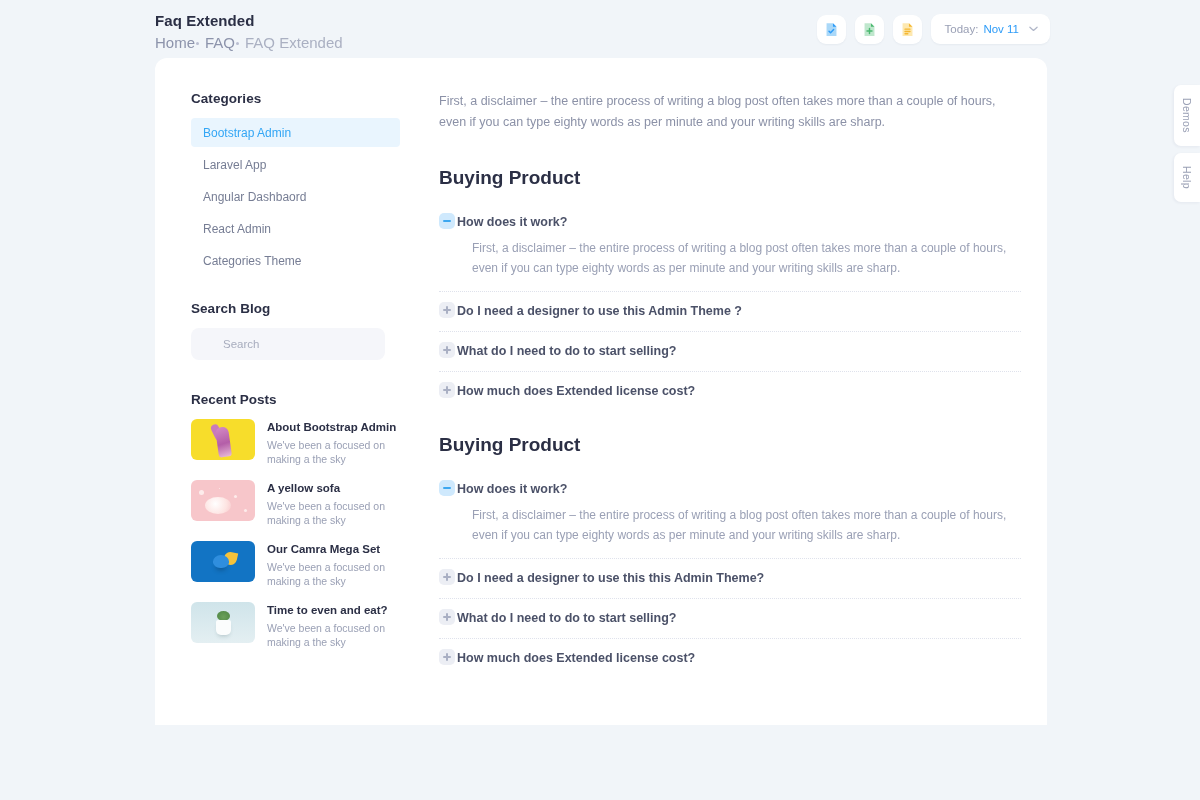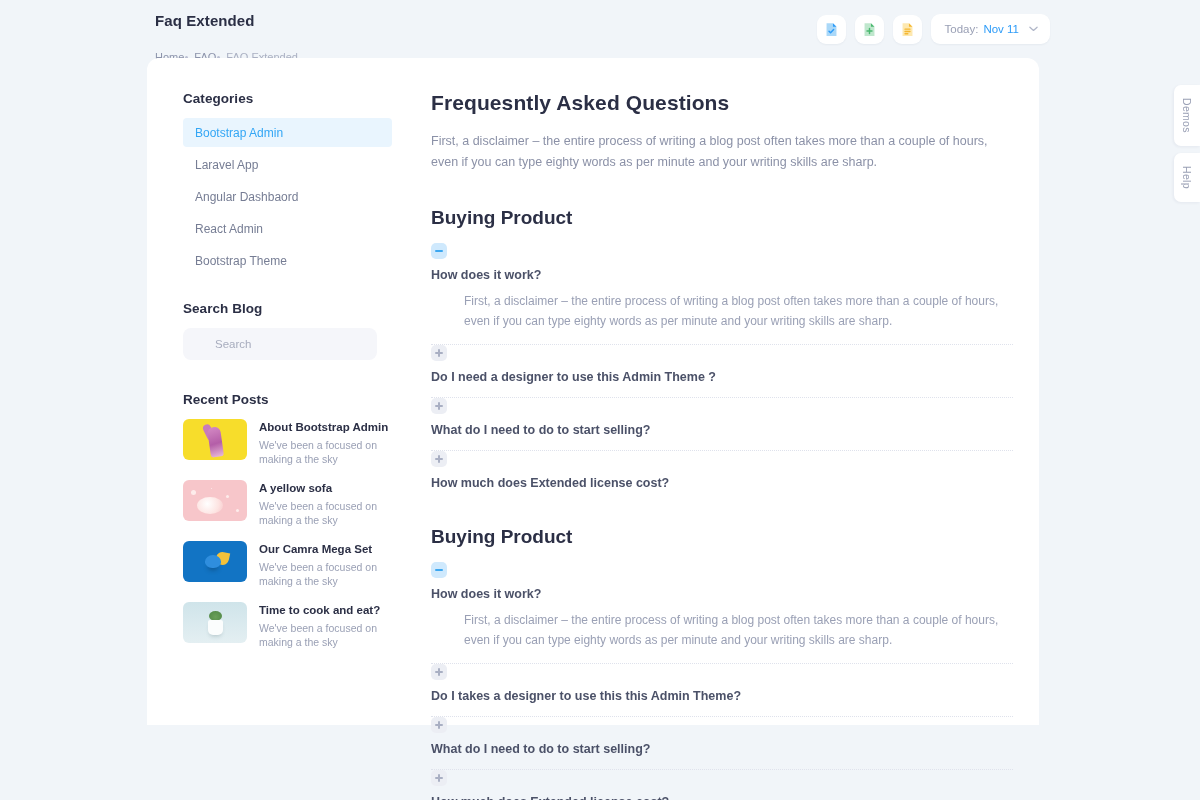--- a/index.html
+++ b/index.html
@@ -16,21 +16,21 @@
     position: absolute; left: 0; top: 0; width: 1200px; height: 58px;
     display: flex; align-items: flex-start; justify-content: space-between;
     padding: 10px 150px 0 155px;
   }
   .tb-left { padding-top: 2px; }
   .tb-title {
     font-size: 15px; font-weight: bold; color: #2b2f45;
     letter-spacing: .1px; line-height: 18px;
   }
   .crumbs {
-    margin-top: 20px; font-size: 11px; color: #8c93ab;
+    margin-top: 6px; font-size: 15px; color: #8c93ab;
     display: flex; align-items: center; line-height: 14px;
   }
   .crumb { color: #8c93ab; }
   .crumb.last { color: #aab0c2; }
   .crumb-dot {
     width: 3px; height: 3px; border-radius: 50%;
     background: #b9bed0; margin: 0 6px 0 1px; display: inline-block;
   }
 
   .tb-right { display: flex; align-items: center; gap: 9px; padding-top: 4px; }
@@ -44,21 +44,21 @@
     display: flex; align-items: center; gap: 5px;
     padding: 0 12px 0 14px; font-size: 11.5px;
     box-shadow: 0 1px 2px rgba(28,39,77,.05);
   }
   .date-label { color: #9aa0b5; }
   .date-value { color: #2e9cf8; font-weight: normal; }
   .chev { margin-left: 5px; display: flex; align-items: center; }
 
   
   .card {
-    position: absolute; left: 147px; top: 58px;
+    position: absolute; left: 155px; top: 58px;
     width: 892px; height: 667px;
     background: #ffffff; border-radius: 12px 12px 0 0;
     display: flex;
   }
 
   
   .sidebar { width: 245px; padding: 33px 0 0 36px; flex-shrink: 0; }
   .side-h {
     font-size: 13.5px; font-weight: bold; color: #2b2f45;
     margin-bottom: 12px; letter-spacing: .05px;
@@ -154,21 +154,21 @@
   }
   .faq-lead {
     font-size: 12.5px; color: #8b91a7; line-height: 21px;
     max-width: 565px; margin-bottom: 34px;
   }
   .sec-title {
     font-size: 19px; font-weight: bold; color: #2b2f45; margin-bottom: 14px;
   }
   .section { margin-bottom: 36px; }
   .qa { }
-  .qa-row { display: flex; align-items: flex-start; gap: 9px; min-height: 26px; flex-direction: column; }
+  .qa-row { display: flex; align-items: flex-end; gap: 2px; min-height: 26px; }
   .badge {
     width: 16px; height: 16px; border-radius: 5px; flex-shrink: 0;
     display: flex; align-items: center; justify-content: center;
   }
   .badge.minus { background: #cfe9fd; }
   .badge.minus i { width: 8px; height: 2px; background: #3ca7f0; border-radius: 1px; display: block; }
   .badge.plus { background: #eceef4; position: relative; }
   .badge.plus i { width: 8px; height: 1.6px; background: #a9afc3; border-radius: 1px; display: block; }
   .badge.plus i.v { position: absolute; width: 1.6px; height: 8px; }
   .q-text { font-size: 12.5px; font-weight: bold; color: #4b5168; }
@@ -247,21 +247,21 @@
 
   <div class="card">
 
     <div class="sidebar">
       <div class="side-h">Categories</div>
       <div class="cat-list">
         <div class="cat-item active">Bootstrap Admin</div>
         <div class="cat-item">Laravel App</div>
         <div class="cat-item">Angular Dashbaord</div>
         <div class="cat-item">React Admin</div>
-        <div class="cat-item">Bootstrap Theme</div>
+        <div class="cat-item">Categories Theme</div>
       </div>
 
       <div class="search-wrap">
         <div class="side-h">Search Blog</div>
         <div class="search-box">
           <svg width="12" height="12" viewBox="0 0 16 16">
             <circle cx="7" cy="7" r="5" stroke="#b0b6c8" stroke-width="1.4" fill="none"></circle>
             <path d="M10.8 10.8L14 14" stroke="#b0b6c8" stroke-width="1.4" stroke-linecap="round"></path>
           </svg>
           <input class="search-input" placeholder="Search" style="">
@@ -291,29 +291,28 @@
           <div class="thumb t-camera"></div>
           <div class="post-body">
             <div class="post-title">Our Camra Mega Set</div>
             <div class="post-sub">We've been a focused on making a the sky</div>
           </div>
         </div>
 
         <div class="post">
           <div class="thumb t-pot"></div>
           <div class="post-body">
-            <div class="post-title">Time to cook and eat?</div>
+            <div class="post-title">Time to even and eat?</div>
             <div class="post-sub">We've been a focused on making a the sky</div>
           </div>
         </div>
       </div>
     </div>
 
     <div class="content">
-      <div class="faq-title">Frequesntly Asked Questions</div>
       <div class="faq-lead">First, a disclaimer – the entire process of writing a blog post often takes more than a couple of hours, even if you can type eighty words as per minute and your writing skills are sharp.</div>
 
       <div class="section">
         <div class="sec-title">Buying Product</div>
 
         <div class="qa">
           <div class="qa-row">
             <span class="badge minus">
                 <i></i>
               </span>
@@ -369,21 +368,21 @@
           <div class="a-text">First, a disclaimer – the entire process of writing a blog post often takes more than a couple of hours, even if you can type eighty words as per minute and your writing skills are sharp.</div>
           <div class="divider"></div>
         </div>
 
         <div class="qa">
           <div class="qa-row">
             <span class="badge plus">
                 <i></i>
                 <i class="v"></i>
               </span>
-            <span class="q-text">Do I takes a designer to use this this Admin Theme?</span>
+            <span class="q-text">Do I need a designer to use this this Admin Theme?</span>
           </div>
           <div class="divider"></div>
         </div>
 
         <div class="qa">
           <div class="qa-row">
             <span class="badge plus">
                 <i></i>
                 <i class="v"></i>
               </span>

